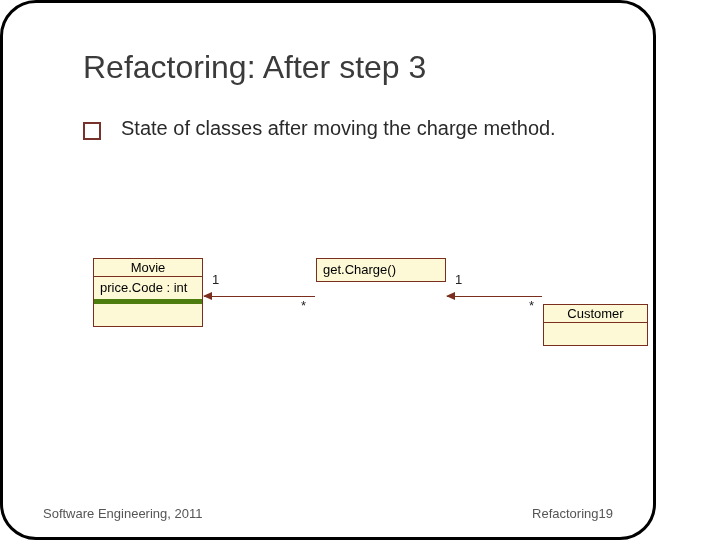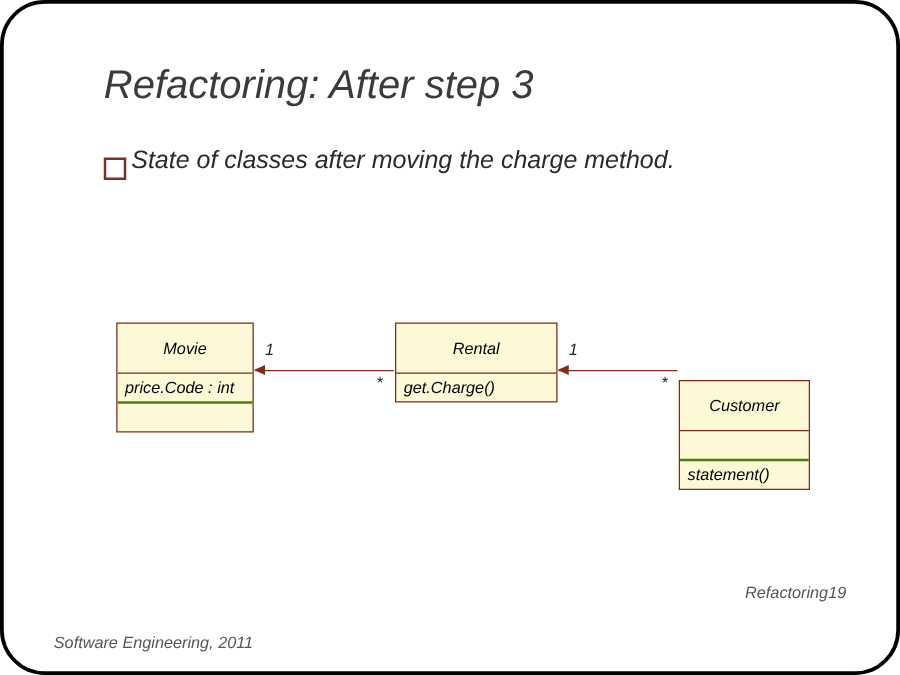--- a/index.html
+++ b/index.html
@@ -7,47 +7,46 @@
     padding: 0;
     width: 720px;
     height: 540px;
     font-family: Arial, Helvetica, sans-serif;
     background: #fff;
     color: #000;
   }
   .slide-frame {
     position: relative;
     box-sizing: border-box;
-    width: 720px;
+    width: 656px;
     height: 540px;
     border: 3px solid #000;
     border-radius: 36px;
     overflow: hidden;
-    font-style: italic;
   }
   .title {
     position: absolute;
     left: 80px;
     top: 46px;
     font-size: 32px;
     font-weight: normal;
     color: #3b3b3b;
   }
   .bullets {
     position: absolute;
     left: 80px;
     top: 110px;
     font-size: 20px;
     line-height: 1.55;
     color: #2a2a2a;
   }
   .bullets .row {
     display: flex;
-    align-items: flex-end;
-    gap: 0;
+    align-items: center;
+    gap: 16px;
   }
   .bullet-box {
     display: inline-block;
     width: 14px;
     height: 14px;
     border: 2px solid #77332b;
     margin-top: 4px;
     margin-right: 4px;
     flex: 0 0 auto;
   }
@@ -60,27 +59,27 @@
   }
   .uml {
     position: absolute;
     border: 1px solid #7a2e1e;
     background: #fdf8d6;
     font-size: 13px;
     box-sizing: border-box;
   }
   .uml .name {
     text-align: center;
-    padding: 12px 6px;
+    padding: 1px 6px;
     border-bottom: 1px solid #7a2e1e;
     white-space: nowrap;
   }
   .uml .section {
     padding: 3px 6px;
-    border-bottom: 2px solid #4d7c0f;
+    border-bottom: 5px solid #4d7c0f;
     min-height: 16px;
     white-space: nowrap;
   }
   .uml .section:last-child { border-bottom: none; }
   #movie    { left: 20px;  top: 0;  width: 110px; }
   #rental   { left: 243px; top: 0;  width: 130px; }
   #customer { left: 470px; top: 0;  width: 105px; margin-top: 46px; }
   .link {
     position: absolute;
     height: 1px;
@@ -102,21 +101,21 @@
   }
   .footer {
     position: absolute;
     bottom: 16px;
     left: 40px;
     right: 40px;
     display: flex;
     font-size: 13px;
     color: #555;
   }
-  .footer .left   { flex: 0 0 auto; margin-top: 40px; }
+  .footer .left   { flex: 0 0 auto; }
   .footer .center { flex: 1 1 auto; text-align: right; padding-left: 140px; }
   .footer .right  { flex: 0 0 auto; }
 </style>
 </head>
 <body>
 
 <div class="slide-frame">
 
   <div class="title">Refactoring: After step 3</div>
 
@@ -129,28 +128,26 @@
 
   <div class="diagram">
 
     <div id="movie" class="uml">
       <div class="name">Movie</div>
       <div class="section">price.Code : int</div>
       <div class="section"></div>
     </div>
 
     <div id="rental" class="uml">
-      <div class="name">Rental</div>
       <div class="section">get.Charge()</div>
     </div>
 
     <div id="customer" class="uml">
       <div class="name">Customer</div>
       <div class="section"></div>
-      <div class="section">statement()</div>
     </div>
 
     <div class="link" style="left:131px; top:38px; width:111px;">
       <span class="arrow"></span>
     </div>
     <div class="mult" style="left:139px; top:14px;">1</div>
     <div class="mult" style="left:228px; top:40px;">*</div>
 
     <div class="link" style="left:374px; top:38px; width:95px;">
       <span class="arrow"></span>

